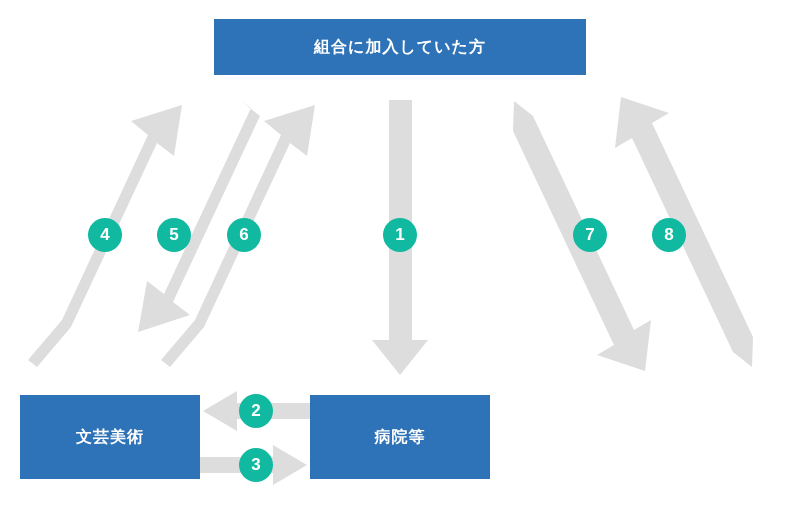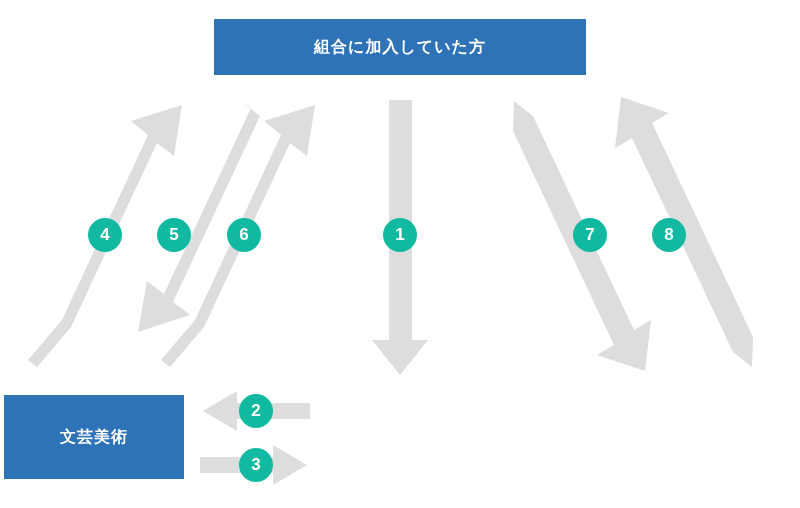--- a/index.html
+++ b/index.html
@@ -41,21 +41,21 @@
     line-height: 1.2;
     white-space: nowrap;
   }
   .node-box.top {
     left: 214px;
     top: 19px;
     width: 372px;
     height: 56px;
   }
   .node-box.bottom-left {
-    left: 4px;
+    left: 20px;
     top: 395px;
     width: 180px;
     height: 84px;
   }
   .node-box.bottom-mid {
     left: 310px;
     top: 395px;
     width: 180px;
     height: 84px;
   }
@@ -106,20 +106,23 @@
   </svg>
 
   <div class="node-box top">
     <span class="node-label">組合に加入していた方</span>
   </div>
 
   <div class="node-box bottom-left">
     <span class="node-label">文芸美術</span>
   </div>
 
+  <div class="node-box bottom-mid">
+    <span class="node-label">病院等</span>
+  </div>
 
 
   <div class="step-badge" style="left:383px; top:218px;">1</div>
 
   <div class="step-badge" style="left:239px; top:394px;">2</div>
 
   <div class="step-badge" style="left:239px; top:448px;">3</div>
 
   <div class="step-badge" style="left:88px; top:218px;">4</div>
 

